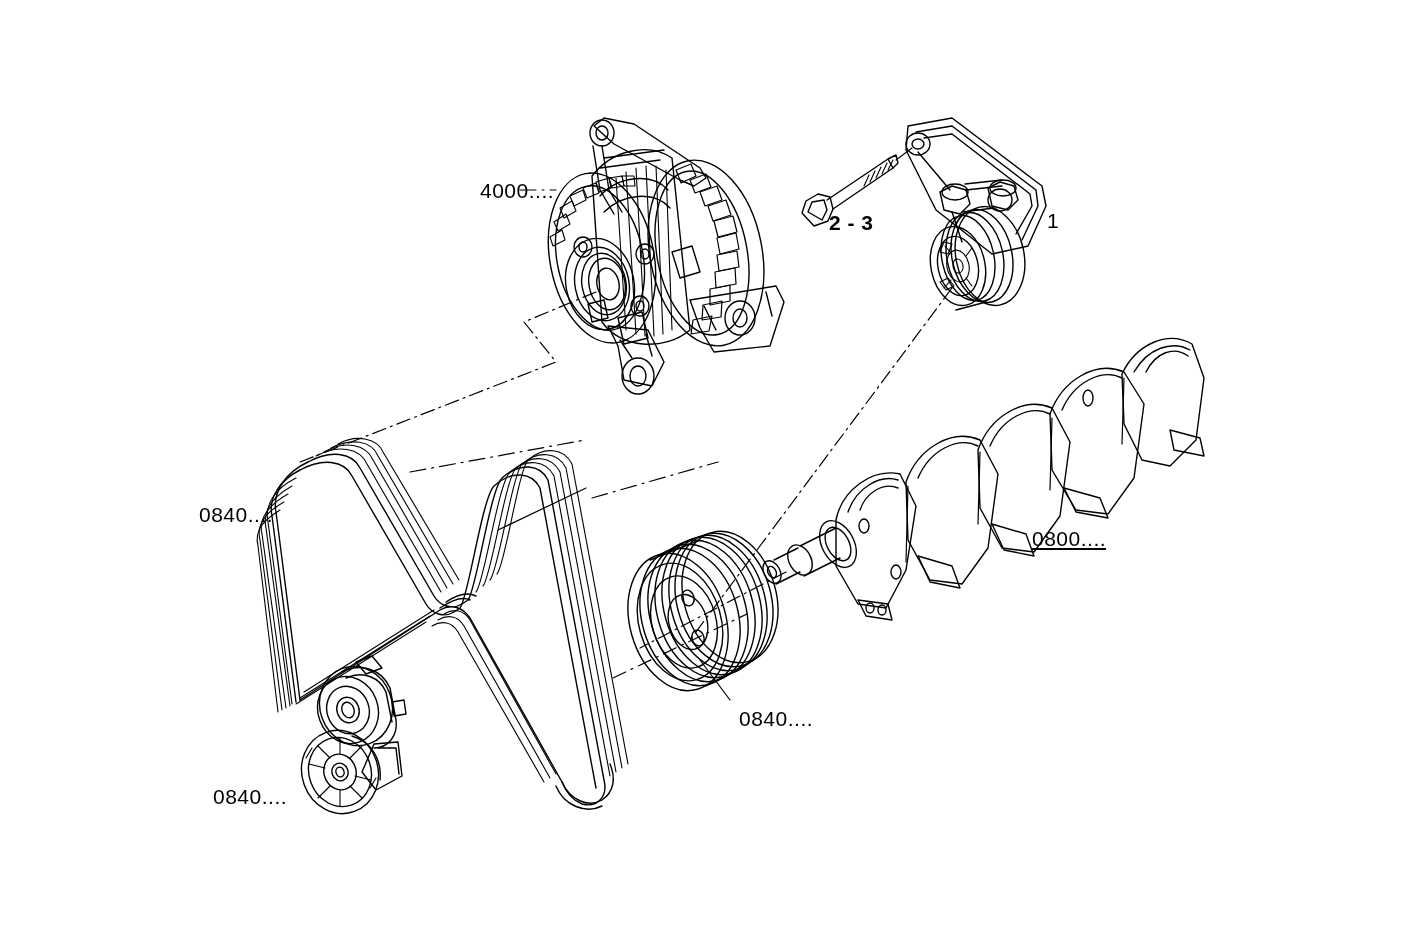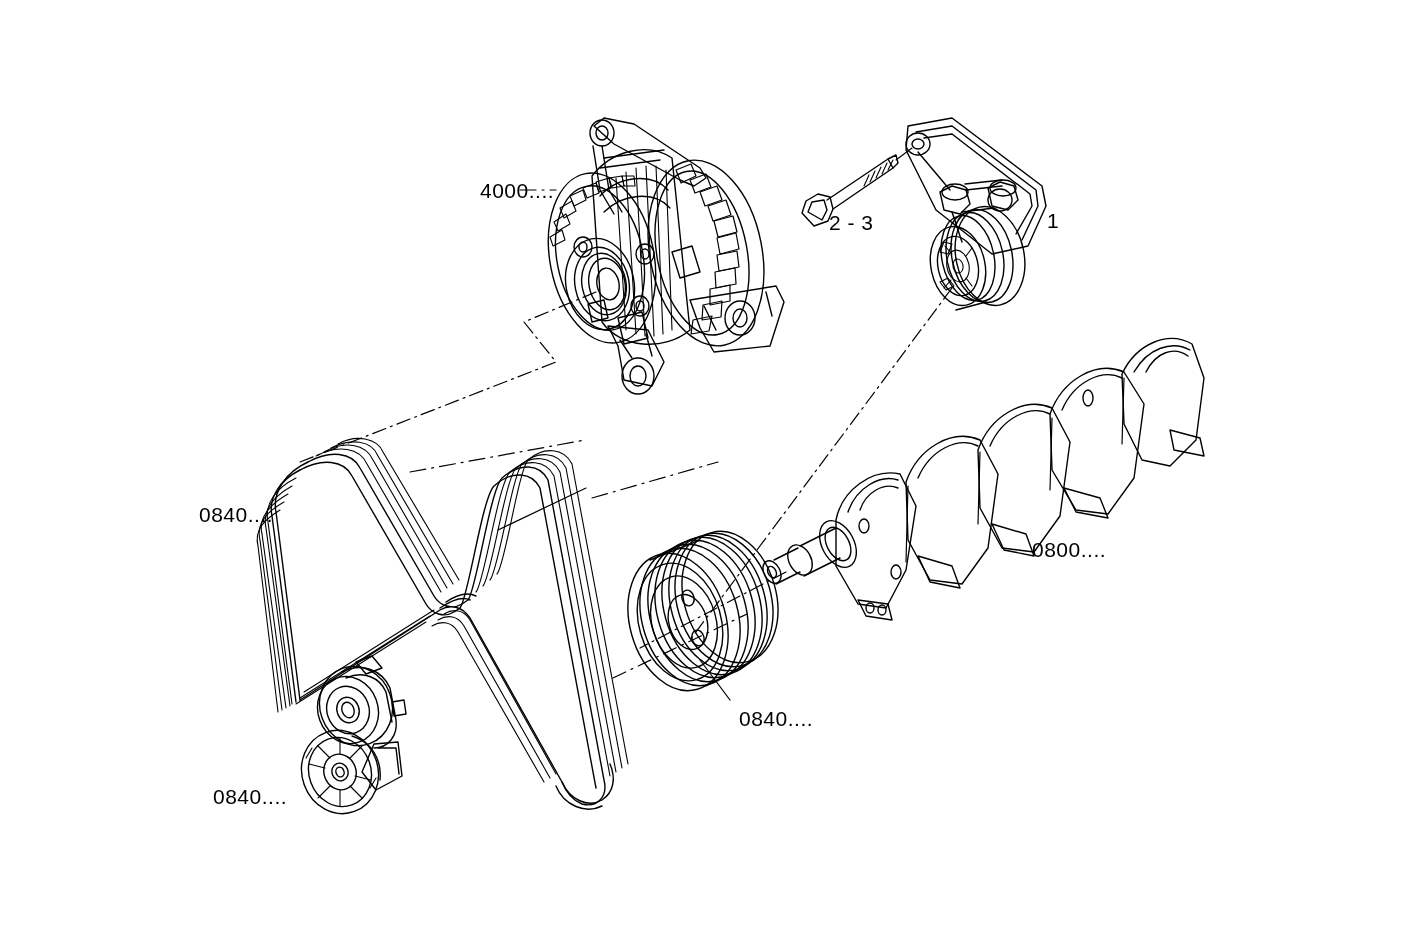--- a/index.html
+++ b/index.html
@@ -25,24 +25,24 @@
   .part-label {
     position: absolute;
     font-family: "Liberation Sans", sans-serif;
     font-size: 21px;
     letter-spacing: 0.5px;
     color: #000000;
     white-space: nowrap;
     line-height: 1;
   }
   #label-alternator { left: 456px; top: 180px; margin-left: 24px; }
-  #label-bolts      { left: 829px; top: 212px; }
+  #label-bolts      { left: 829px; top: 212px; font-weight: bold; }
   #label-tensioner-assembly { left: 1047px; top: 210px; }
   #label-belt       { left: 199px; top: 504px; }
-  #label-crankshaft { left: 1032px; top: 539px; }
+  #label-crankshaft { left: 1032px; top: 528px; text-decoration: underline; }
   #label-damper     { left: 739px; top: 708px; }
   #label-idler      { left: 213px; top: 786px; }
 </style>
 </head>
 <body>
 
 <div id="page">
 
   <svg id="diagram" viewBox="0 0 1418 945" xmlns="http://www.w3.org/2000/svg">
     <rect x="0" y="0" width="1418" height="945" fill="#ffffff"></rect>

